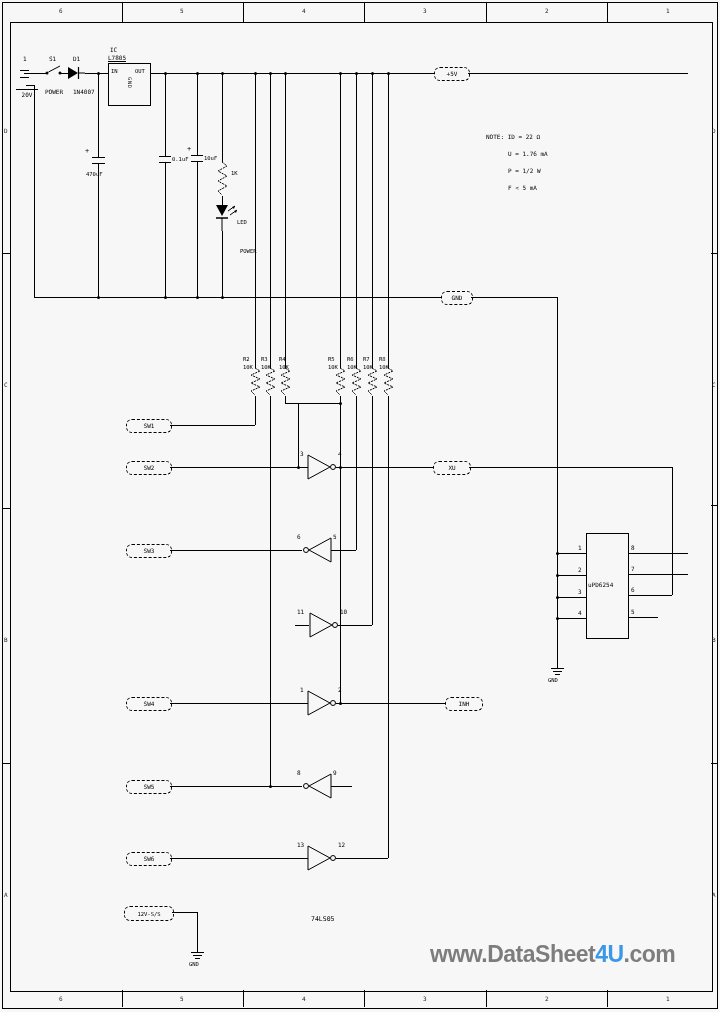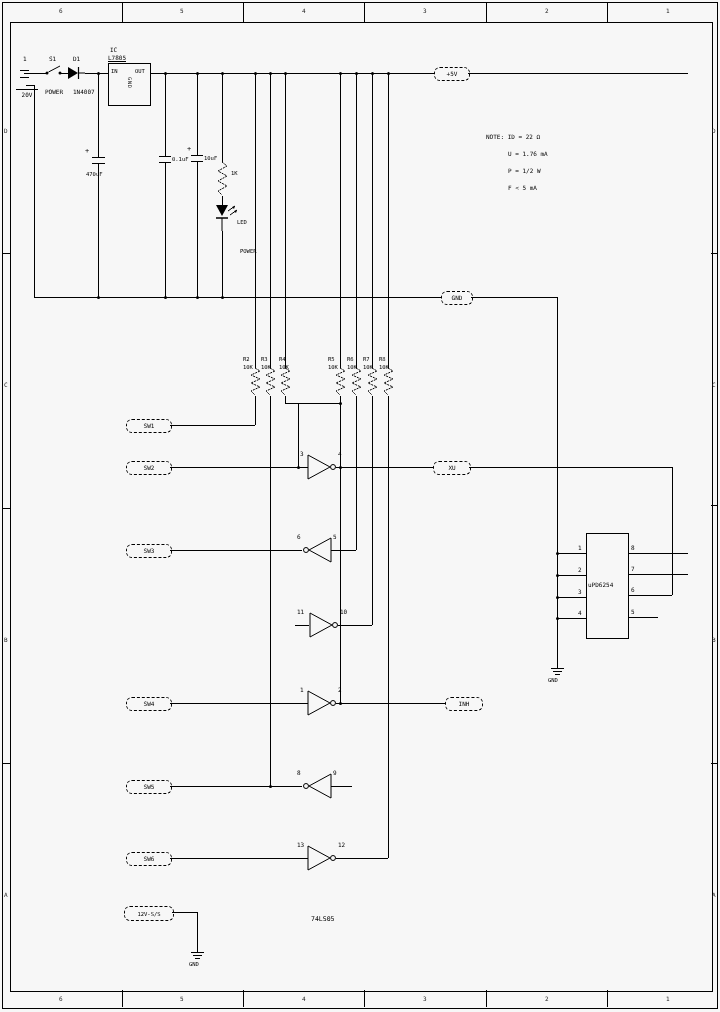--- a/index.html
+++ b/index.html
@@ -360,14 +360,17 @@
   <div class="dot" style="left:339px;top:402px;"></div>
   <div class="dot" style="left:297px;top:466px;"></div>
   <div class="dot" style="left:339px;top:466px;"></div>
   <div class="dot" style="left:339px;top:702px;"></div>
   <div class="dot" style="left:269px;top:785px;"></div>
   <div class="dot" style="left:556px;top:552px;"></div>
   <div class="dot" style="left:556px;top:574px;"></div>
   <div class="dot" style="left:556px;top:596px;"></div>
   <div class="dot" style="left:556px;top:617px;"></div>
 
+  <div id="watermark">
+    <span class="wm-gray">www.DataSheet</span><span class="wm-blue">4U</span><span class="wm-gray">.com</span>
+  </div>
 
 </div>
 
 </body></html>

